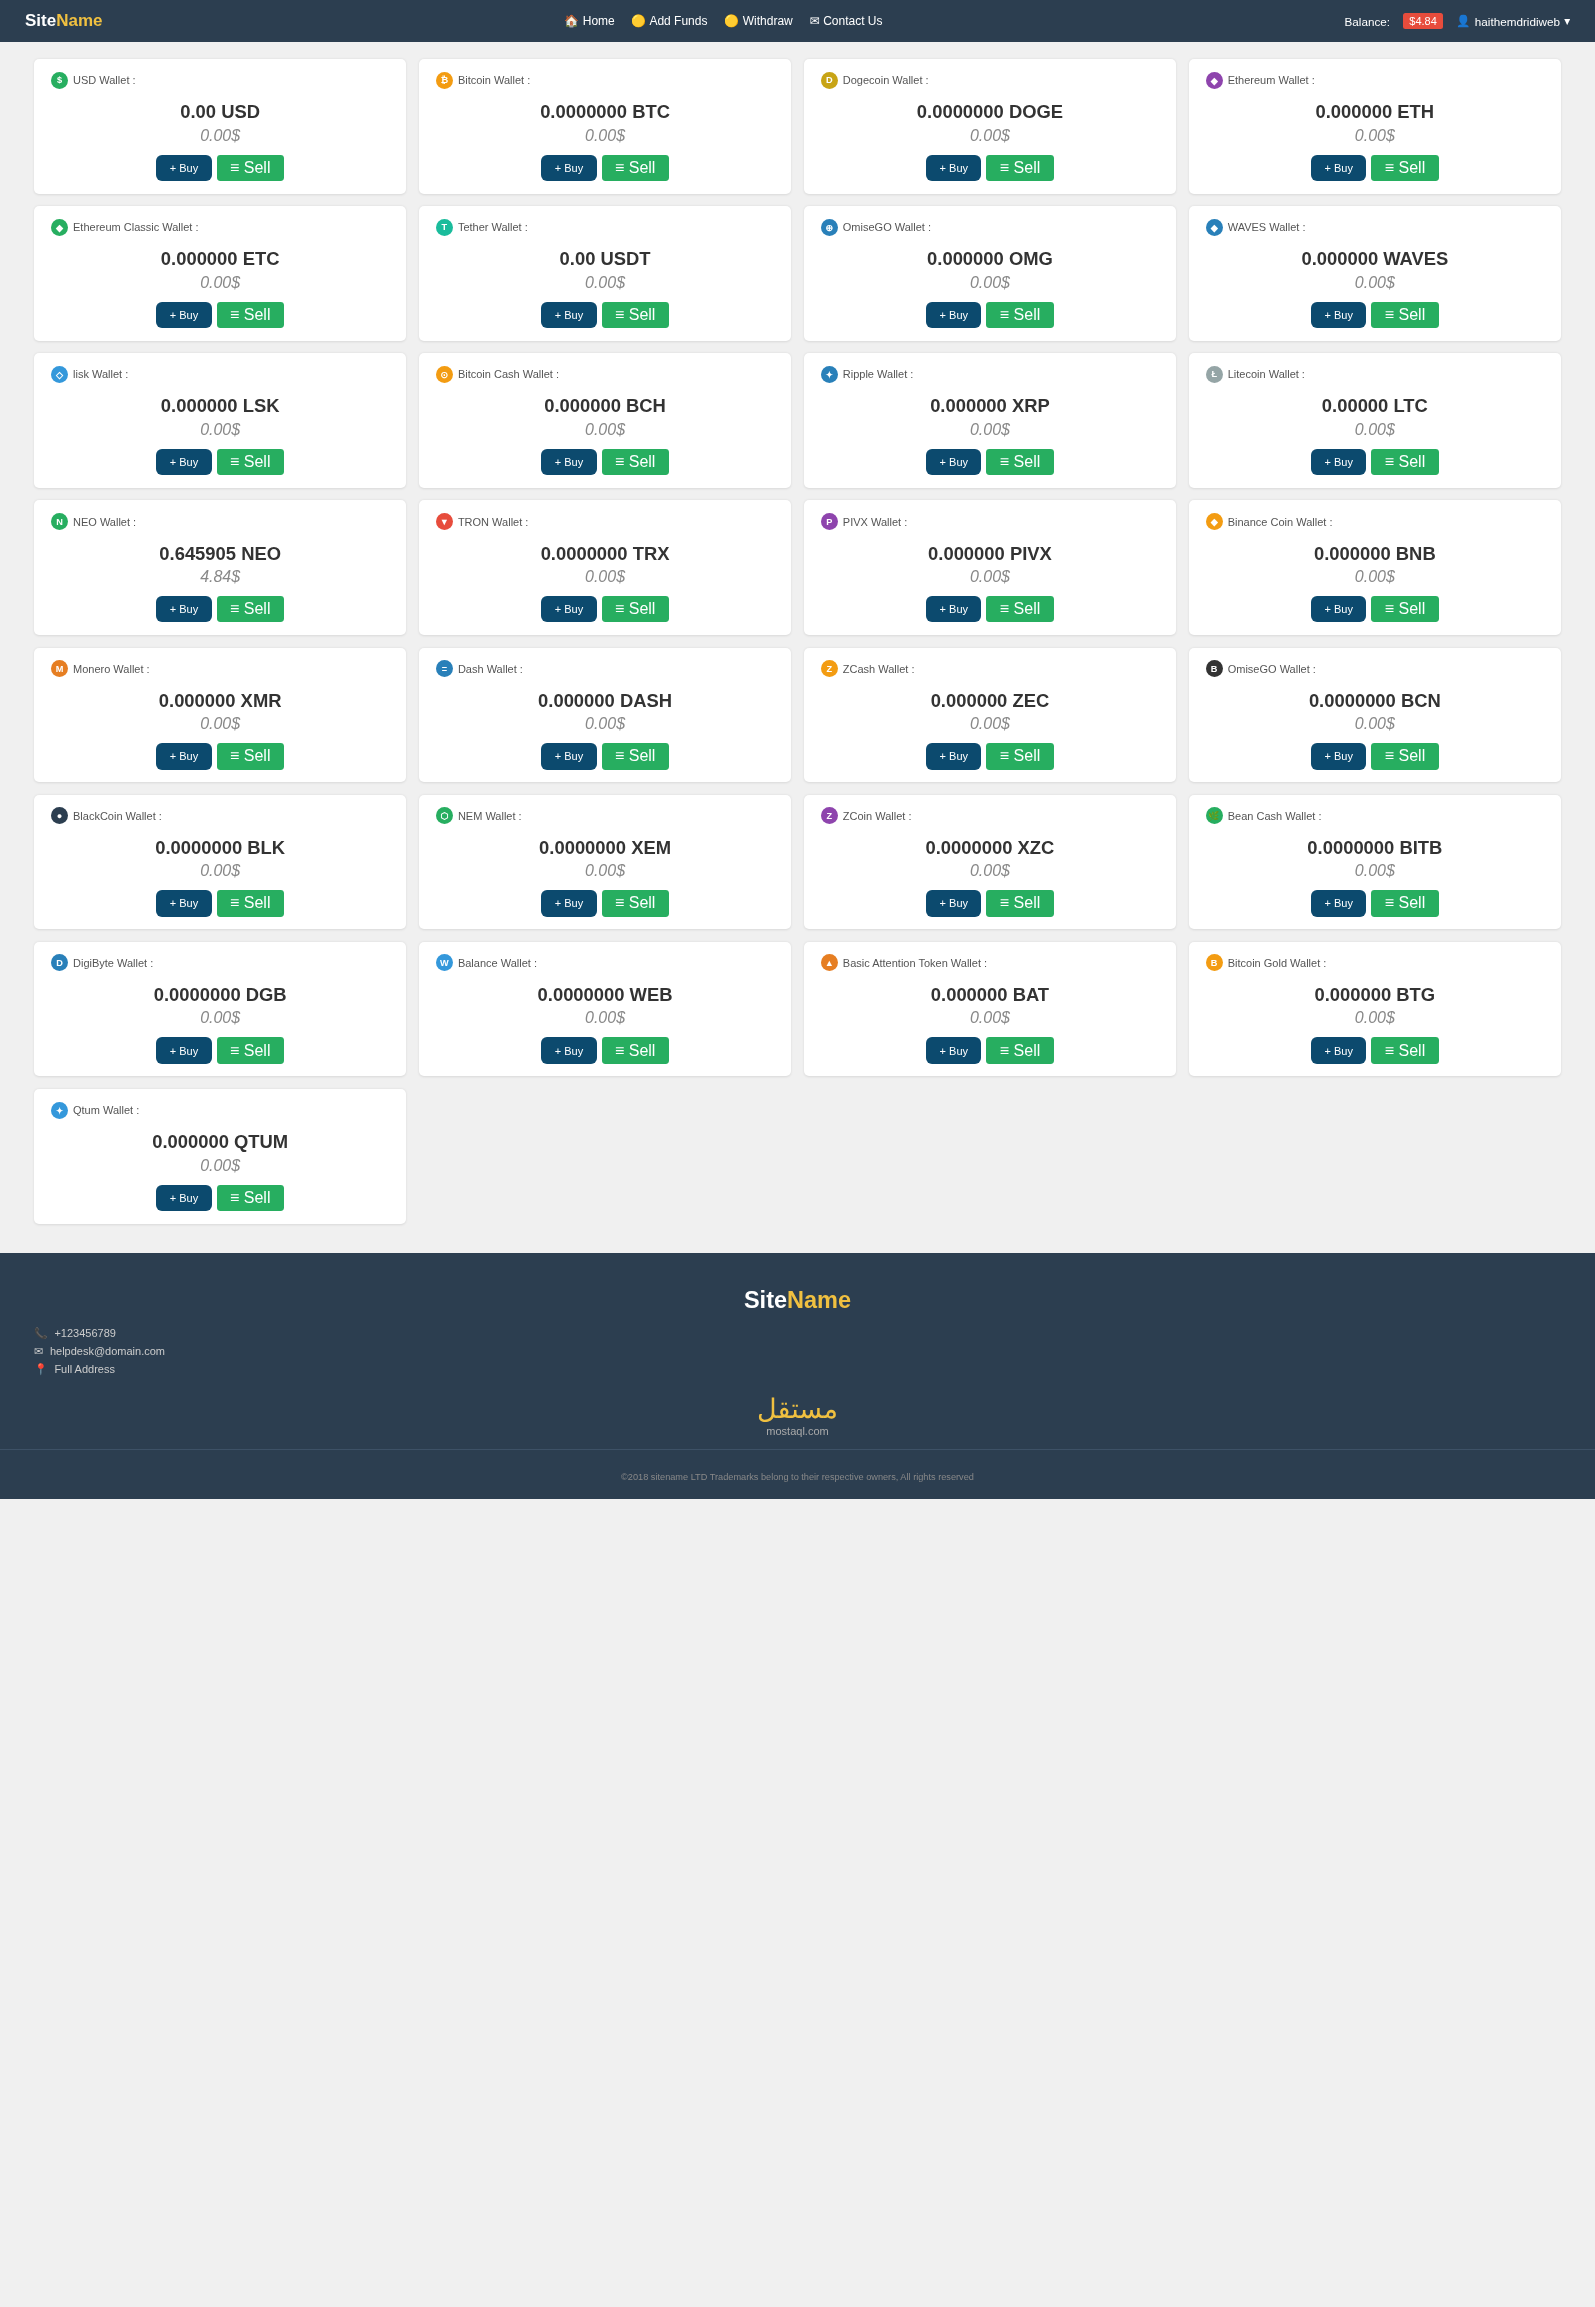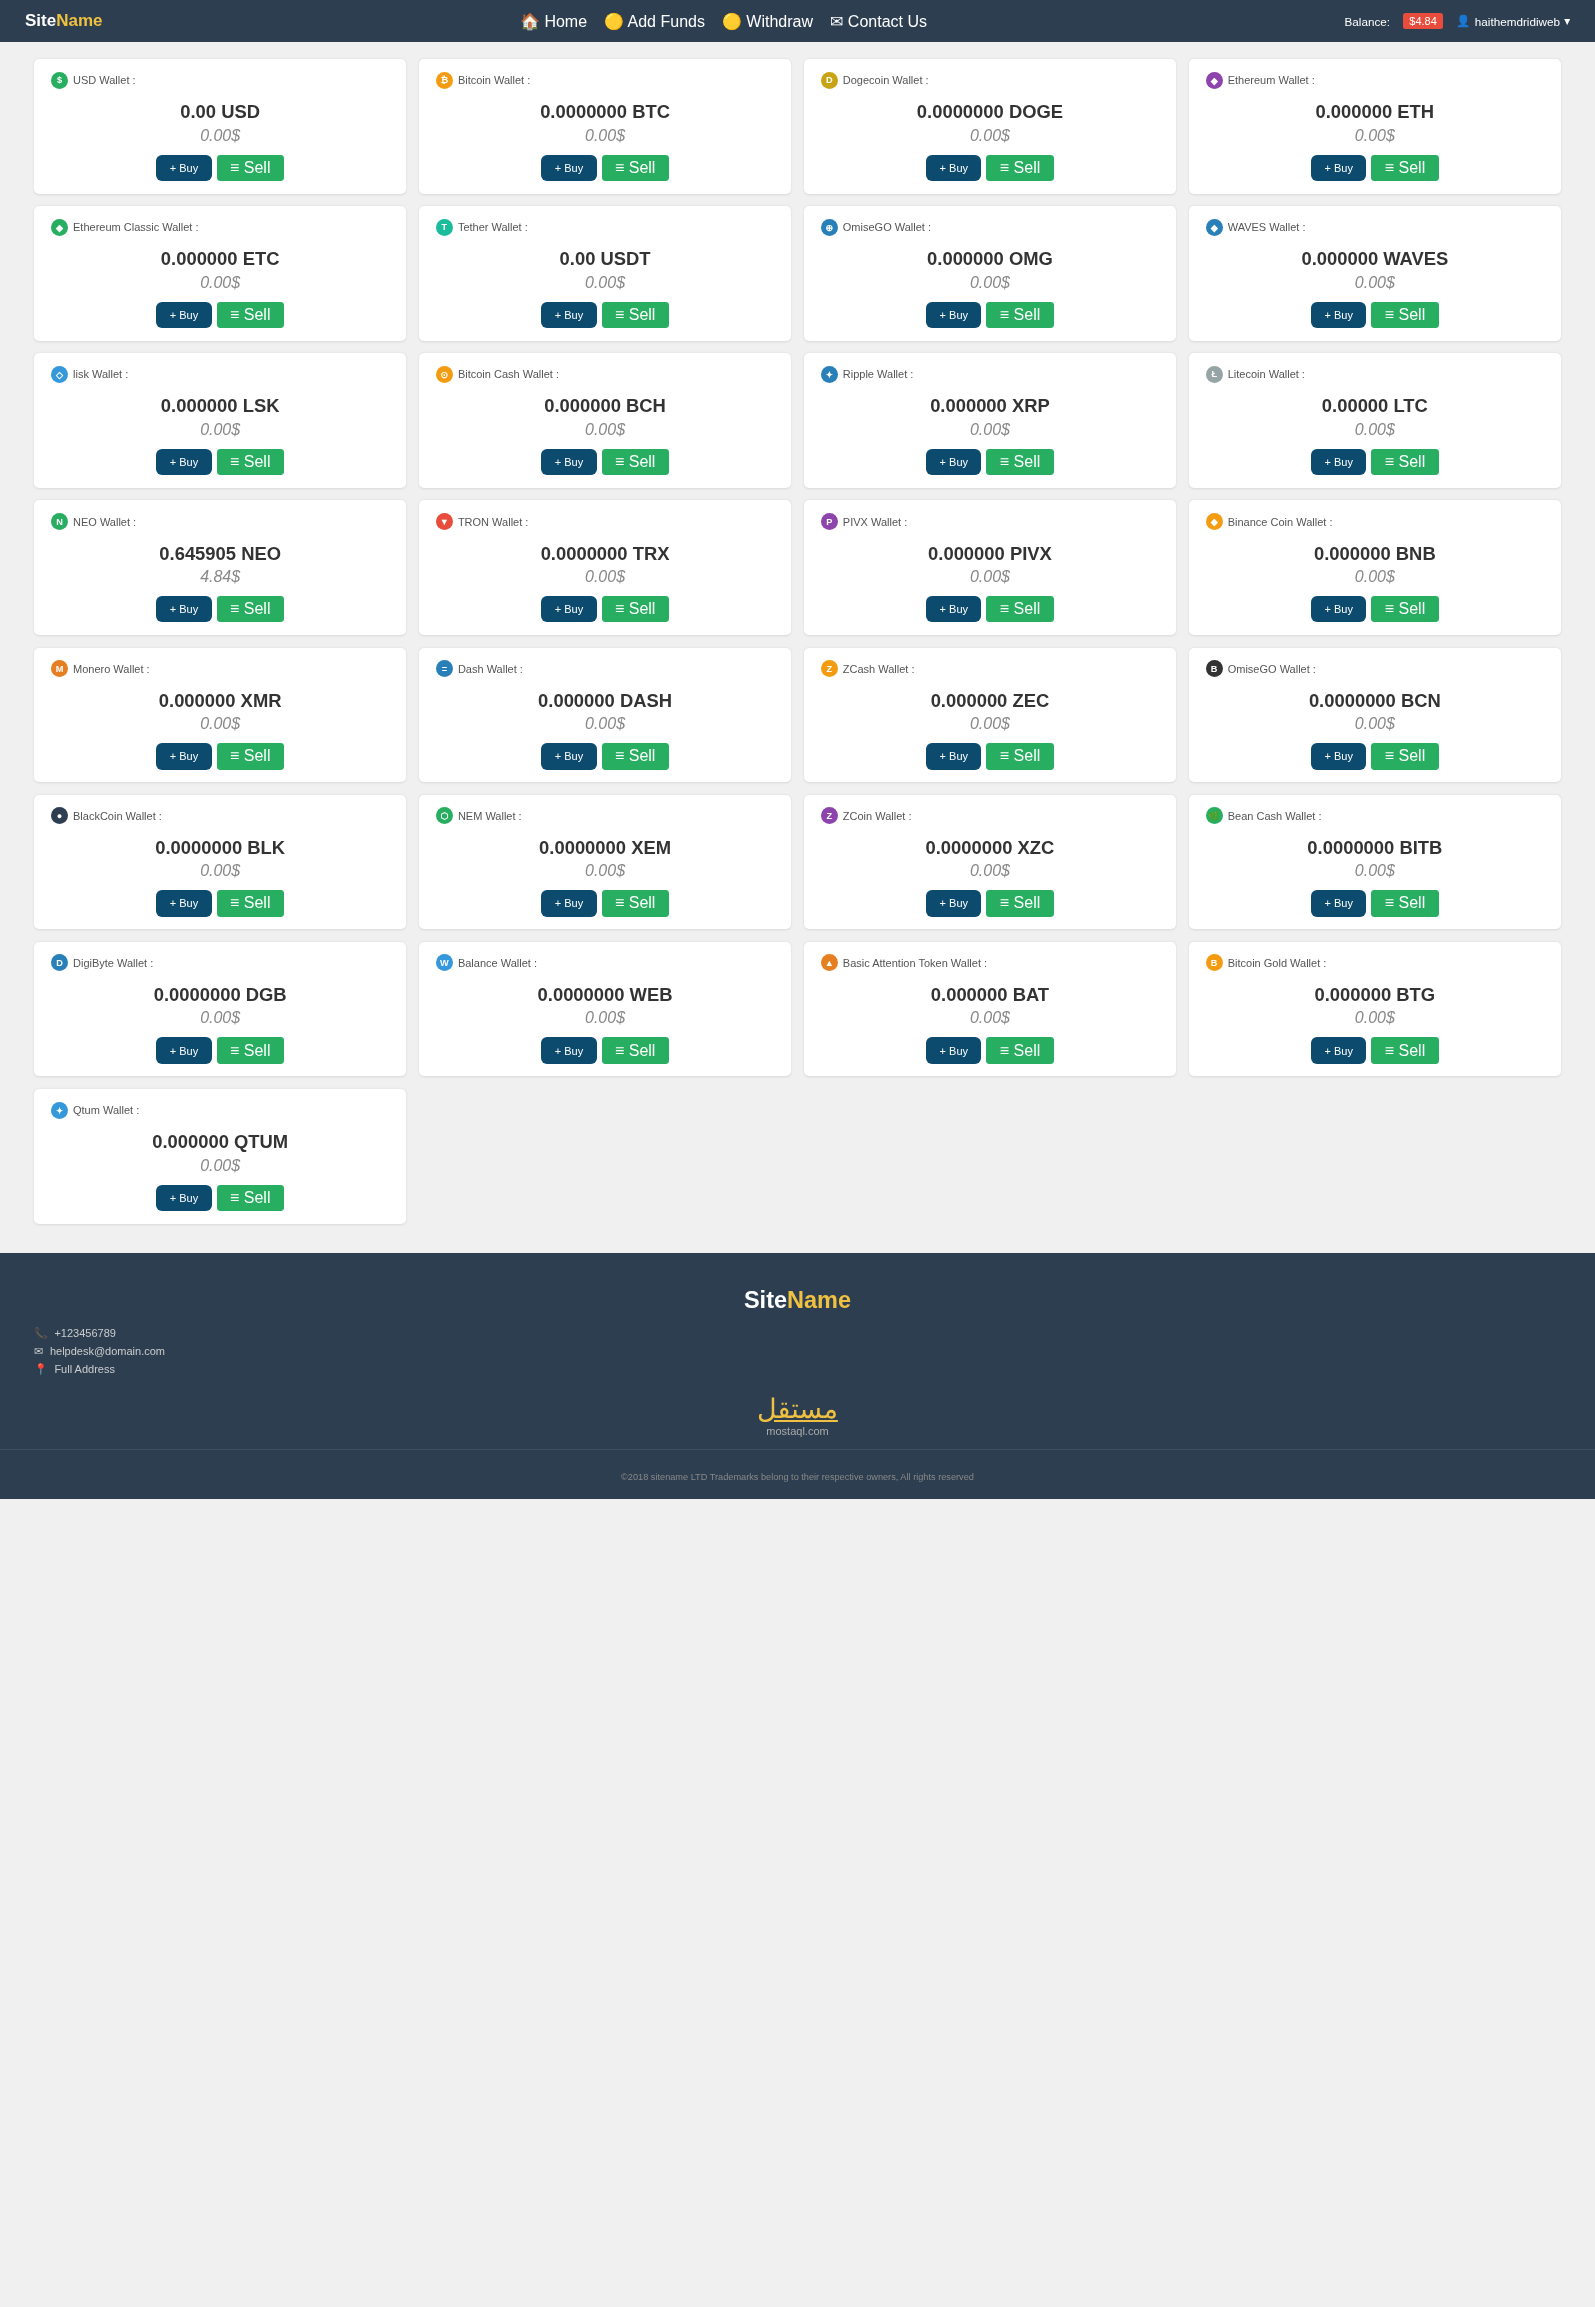--- a/index.html
+++ b/index.html
@@ -10,21 +10,21 @@
       background: #2c3e50;
       display: flex;
       align-items: center;
       justify-content: space-between;
       padding: 0 25px;
       height: 42px;
     }
     .nav-brand { color: #f0c040; font-size: 17px; font-weight: bold; }
     .nav-brand span { color: white; }
     .nav-links { display: flex; gap: 17px; align-items: center; }
-    .nav-link { color: white; text-decoration: none; font-size: 16px; display: flex; align-items: center; gap: 3.4px; }
+    .nav-link { color: white; text-decoration: none; font-size: 12px; display: flex; align-items: center; gap: 3.4px; }
     .nav-right { display: flex; align-items: center; gap: 12.6px; color: white; font-size: 11.7px; }
     .balance-badge { background: #e74c3c; color: white; padding: 1.7px 6.7px; border-radius: 2.5px; font-size: 11px; }
     .user-info { display: flex; align-items: center; gap: 4.2px; cursor: pointer; }
 
     
     .main-content { padding: 17px 34px; background: #f0f0f0; }
 
     
     .wallet-grid {
       display: grid;
@@ -487,18 +487,18 @@
     <div>
       <span>✉</span>
       <span>helpdesk@domain.com</span>
     </div>
     <div>
       <span>📍</span>
       <span>Full Address</span>
     </div>
   </div>
   <div class="footer-logo-center">
-    <div style="font-size:27px; color:#f0c040; font-family: Arial; text-decoration: underline;">مستقل</div>
+    <div style="font-size:27px; color:#f0c040; font-family: Arial;">مستقل</div>
     <div style="font-size:11px; color:#aaa;">mostaql.com</div>
   </div>
   <div class="footer-copy">©2018 sitename LTD Trademarks belong to their respective owners, All rights reserved</div>
 </footer>
 
 
 </body></html>

